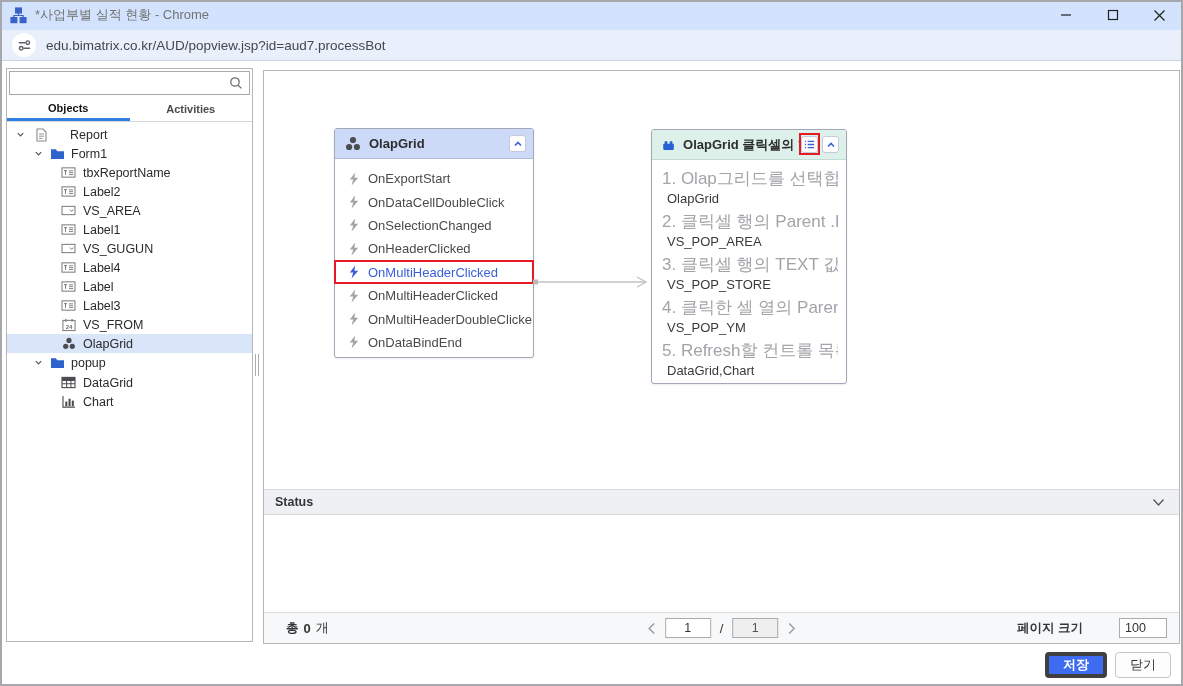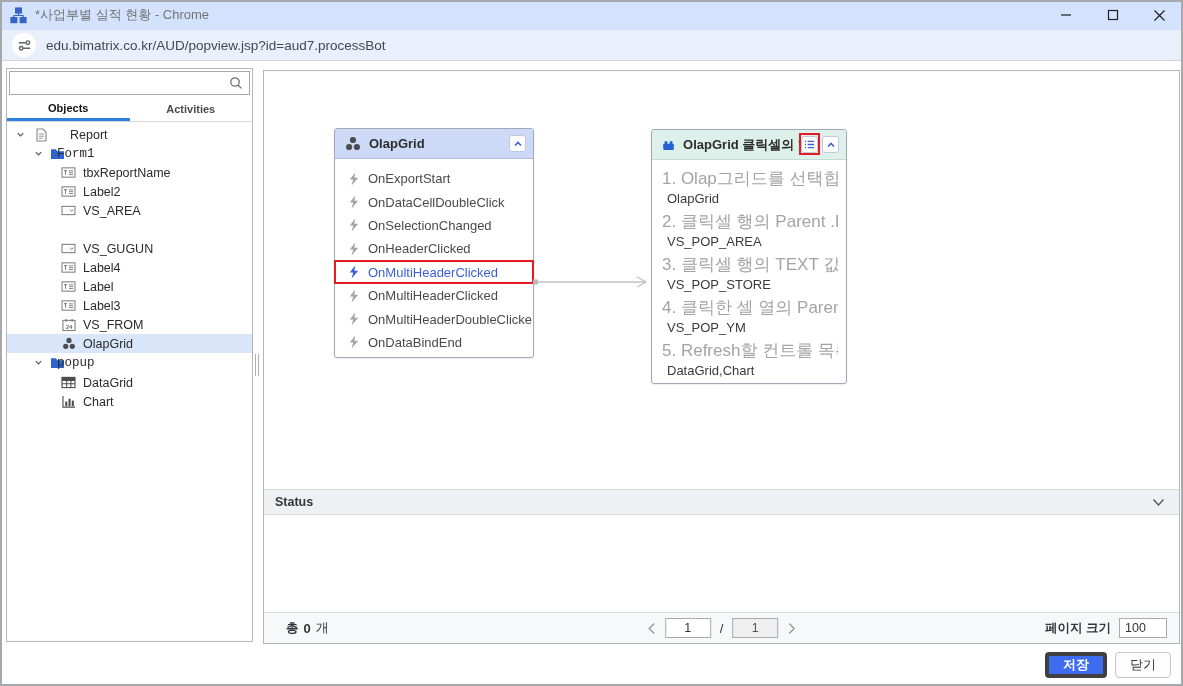--- a/index.html
+++ b/index.html
@@ -28,21 +28,21 @@
   .tabs { position:absolute; left:0; top:28px; width:100%; height:25px; display:flex; border-bottom:1px solid #d7d7d7; }
   .tab { flex:1; display:flex; align-items:center; justify-content:center; font-size:11px; font-weight:700; color:#4a4a4a; position:relative; cursor:default; }
   .tab.active { color:#111; border-bottom:3px solid #2f7fe0; }
   .tree { position:absolute; left:0; top:54px; right:0; bottom:0; overflow:hidden; }
   .tree-row { position:absolute; left:0; width:100%; height:19px; display:flex; align-items:center; font-size:12.5px; color:#2b2b2b; white-space:nowrap; }
   .tree-row.selected { background:#d9e5f8; }
   .tchev { position:absolute; width:12px; height:12px; display:flex; align-items:center; justify-content:center; }
   .ticon { position:absolute; width:15px; height:15px; display:flex; align-items:center; justify-content:center; }
   .tlabel { position:absolute; }
   .d0 .tchev{left:7px;} .d0 .ticon{left:27px;} .d0 .tlabel{left:47px;margin-left:16px;}
-  .d1 .tchev{left:25px;} .d1 .ticon{left:43px;} .d1 .tlabel{left:50px;font-family:Liberation Mono, monospace;}
+  .d1 .tchev{left:25px;} .d1 .ticon{left:43px;} .d1 .tlabel{left:64px;}
   .d2 .ticon{left:54px;} .d2 .tlabel{left:76px;}
   .splitter-grip { position:absolute; left:255px; top:354px; width:4px; height:22px; border-left:1px solid #adadad; border-right:1px solid #adadad; }
 
   
   .canvas { position:absolute; left:263px; top:70px; width:917px; height:574px; background:#fff; border:1px solid #b6b6b6; }
 
   .node { position:absolute; background:#fff; border:1px solid #a3a7b8; border-radius:3px; box-shadow:0 1px 2px rgba(0,0,0,0.08); }
   .node-header { height:30px; display:flex; align-items:center; border-bottom:1px solid #b3bddb; border-radius:2px 2px 0 0; }
   .node-title { font-size:13px; font-weight:700; color:#2d2d2d; margin-left:8px; white-space:nowrap; overflow:hidden; }
   .hdr-btn { width:17px; height:17px; background:#fff; border:1px solid #c2c9de; border-radius:3px; display:flex; align-items:center; justify-content:center; flex:0 0 auto; }
@@ -74,21 +74,21 @@
   
   .pagebar { position:absolute; left:0; bottom:0; width:100%; height:31px; background:#f7f8fa; border-top:1px solid #dcdcdc; display:flex; align-items:center; font-size:13px; color:#333; }
   .total-group { margin-left:22px; display:flex; align-items:center; gap:5px; }
   .total-count { font-weight:700; }
   .pager-center { position:absolute; left:50%; transform:translateX(-50%); display:flex; align-items:center; gap:9px; }
   .pg-input { width:46px; height:20px; border:1px solid #ababab; font-size:12.5px; text-align:center; font-family:inherit; color:#333; background:#fff; }
   .pg-input:disabled { background:#efefef; color:#555; }
   .pg-chev { display:flex; align-items:center; color:#9a9a9a; }
   .size-group { margin-left:auto; margin-right:12px; display:flex; align-items:center; gap:8px; }
   .size-label { font-weight:700; color:#33363b; font-size:12.5px; }
-  .size-input { width:48px; height:20px; border:1px solid #ababab; font-size:12.5px; padding-left:5px; font-family:inherit; color:#333; }
+  .size-input { width:48px; height:20px; border:1px solid #ababab; font-size:12.5px; padding-left:5px; font-family:inherit; color:#333;margin-left:28px; }
 
   
   .footer { position:absolute; left:0; top:644px; width:1183px; height:42px; background:#fff; display:flex; align-items:center; justify-content:flex-end; gap:8px; padding-right:12px; }
   .btn { height:26px; min-width:55px; padding:0 14px; border-radius:4px; font-size:13px; font-family:inherit; display:flex; align-items:center; justify-content:center; cursor:pointer; }
   .btn-primary { background:#3d6cf0; border:4px solid #404040; color:#fff; font-weight:700; }
   .btn-secondary { background:#fdfdfd; border:1px solid #c6c6c6; color:#333; }
 
   svg { display:block; }
 </style>
 </head>
@@ -210,20 +210,30 @@
       <div class="tree-row d2" style="top:78px">
         <span class="ticon">
             <svg width="15" height="13" viewBox="0 0 16 14">
               <rect x="1" y="2.5" width="14" height="9" fill="#fff" stroke="#6f6f6f"></rect>
               <path d="M9.5 6l1.8 2 1.8-2" fill="none" stroke="#6f6f6f"></path>
             </svg>
           </span>
         <span class="tlabel">VS_AREA</span>
       </div>
 
+      <div class="tree-row d2" style="top:97px">
+        <span class="ticon">
+            <svg width="15" height="13" viewBox="0 0 16 14">
+              <rect x="1" y="2" width="14" height="10" fill="#fff" stroke="#6f6f6f"></rect>
+              <path d="M3.2 5h3.2M4.8 5v4.5" stroke="#6f6f6f"></path>
+              <path d="M8.5 5.2h4.5M8.5 7.2h4.5M8.5 9.2h4.5" stroke="#6f6f6f" stroke-width="0.9"></path>
+            </svg>
+          </span>
+        <span class="tlabel">Label1</span>
+      </div>
 
       <div class="tree-row d2" style="top:116px">
         <span class="ticon">
             <svg width="15" height="13" viewBox="0 0 16 14">
               <rect x="1" y="2.5" width="14" height="9" fill="#fff" stroke="#6f6f6f"></rect>
               <path d="M9.5 6l1.8 2 1.8-2" fill="none" stroke="#6f6f6f"></path>
             </svg>
           </span>
         <span class="tlabel">VS_GUGUN</span>
       </div>

